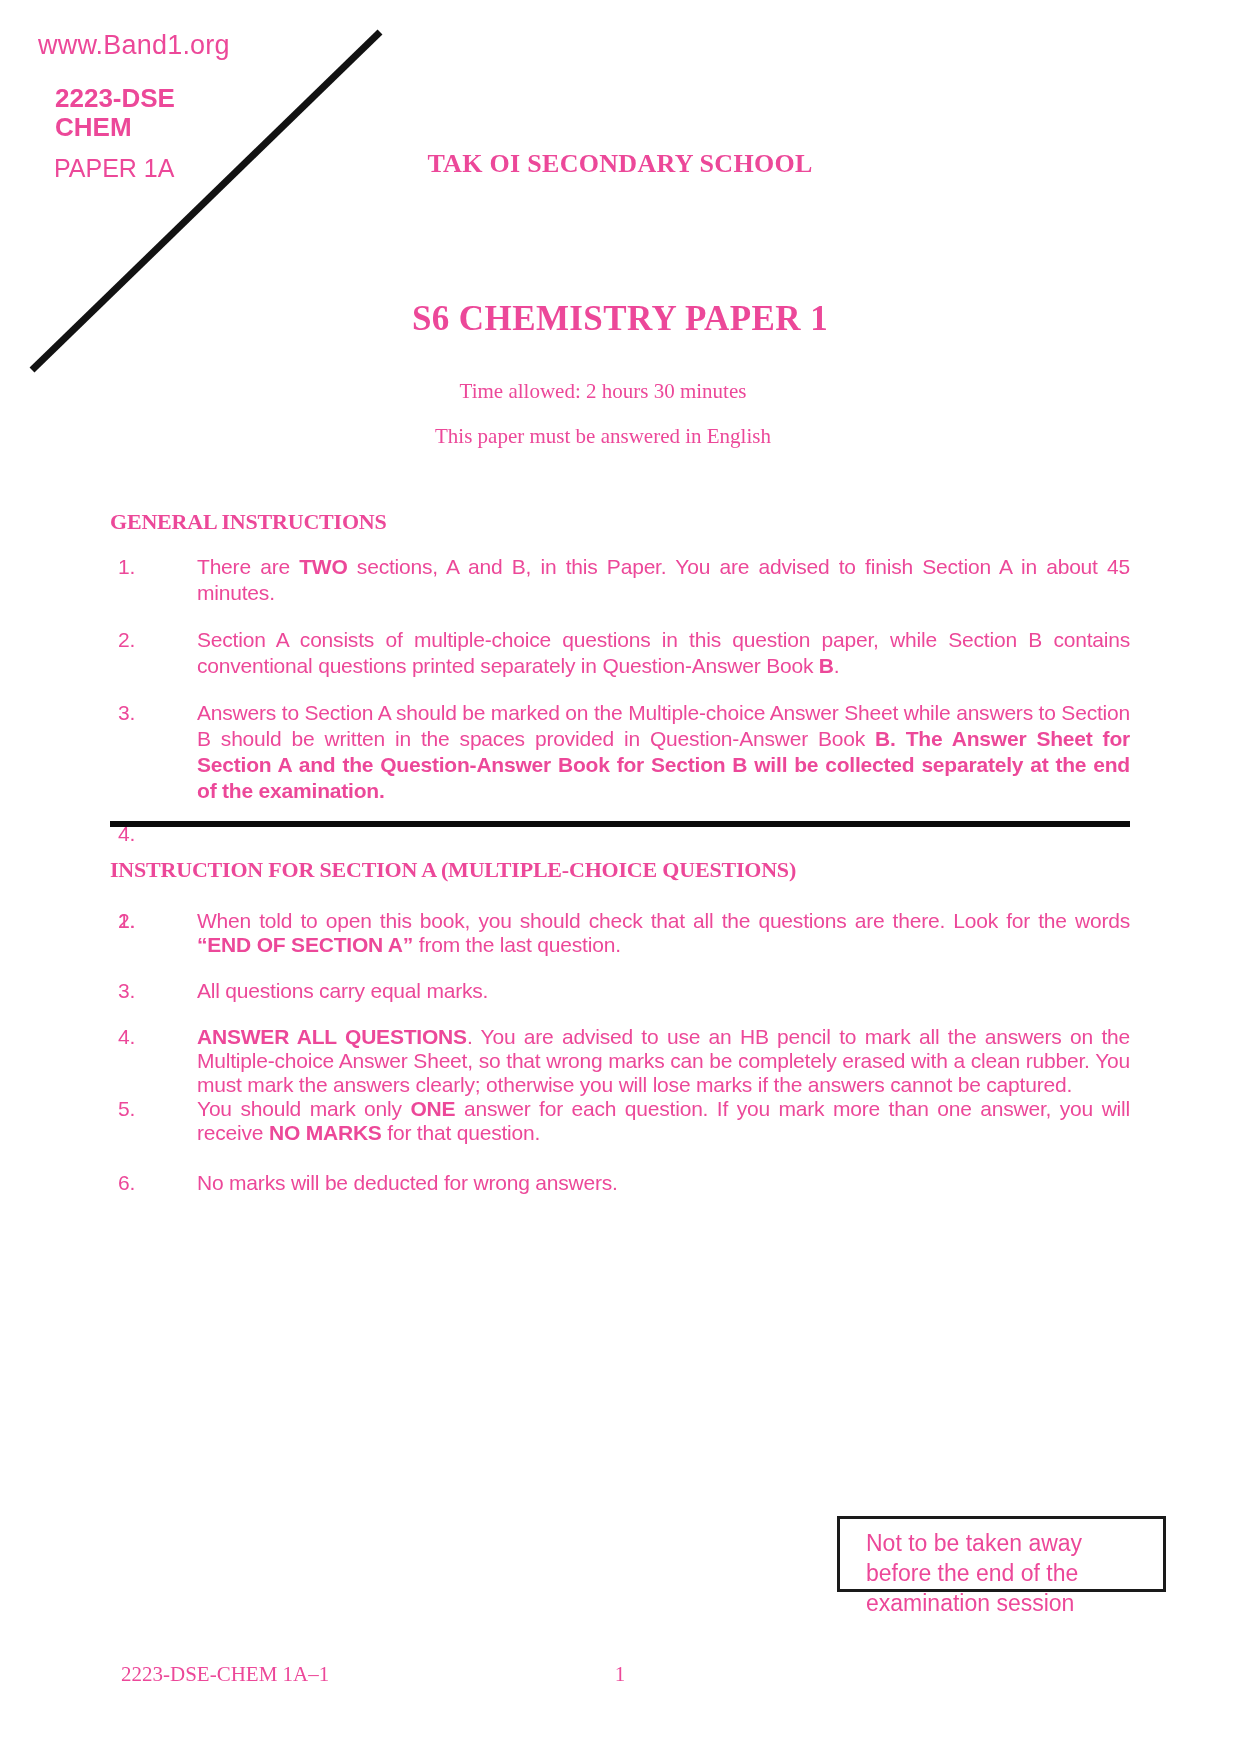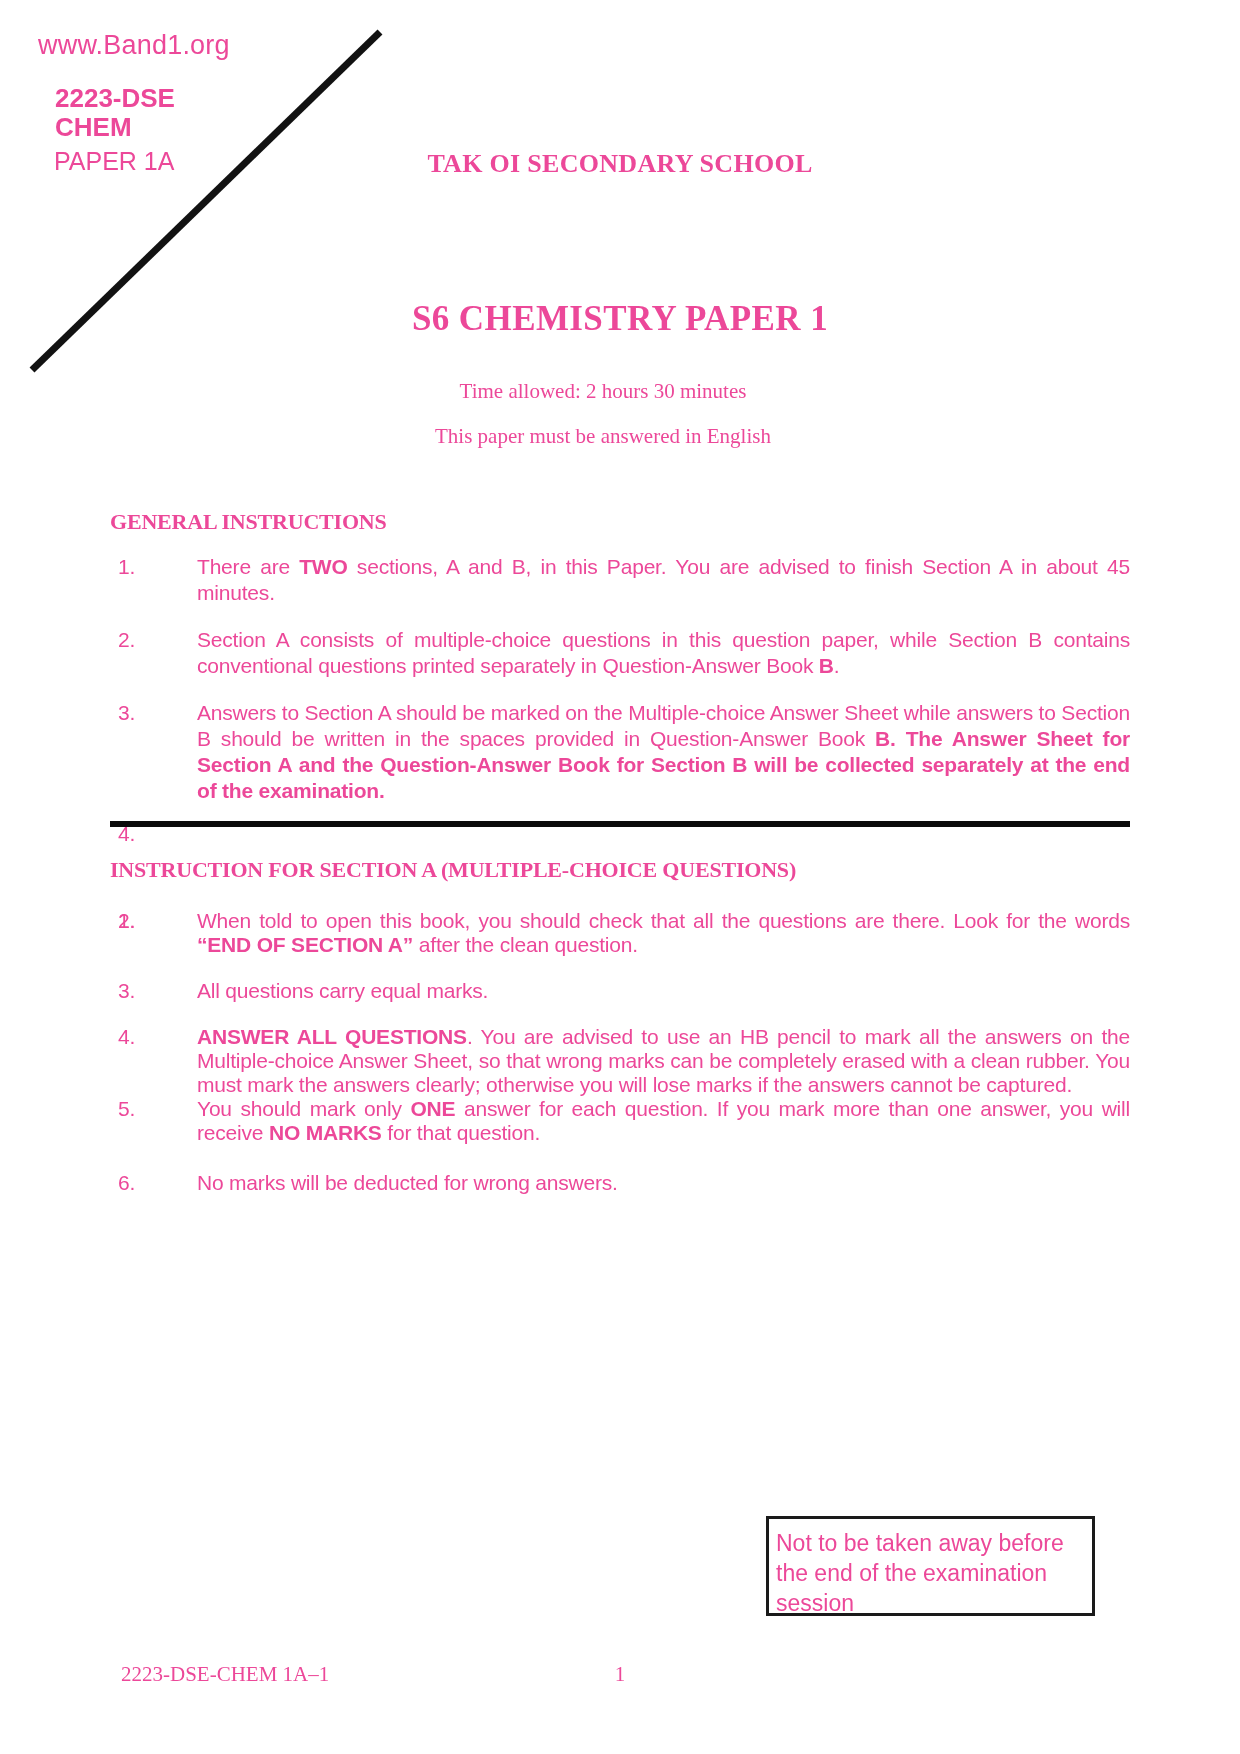--- a/index.html
+++ b/index.html
@@ -16,21 +16,21 @@
   
   .watermark {
     position:absolute; left:38px; top:30px;
     font-size:27px; letter-spacing:0.2px;
   }
   .corner-code {
     position:absolute; left:55px; top:84px;
     font-size:26px; font-weight:bold; line-height:29px;
   }
   .paper-label {
-    position:absolute; left:54px; top:147px;
+    position:absolute; left:54px; top:154px;
     font-size:25px;
   }
   .diag { position:absolute; left:0; top:0; }
 
   
   .hdr {
     position:absolute; left:0; width:100%;
     text-align:center;
     font-family:"Liberation Serif", serif;
     font-weight:bold;
@@ -63,24 +63,24 @@
   .sa .inst-item { line-height:24px; margin-bottom:22px; }
   .sa .inst-item:nth-child(4) { margin-bottom:0; }
   .sa .inst-item:nth-child(5) { margin-bottom:26px; }
   .divider {
     height:6px; background:#0b0b0b;
     margin:14px 0 30px 0;
   }
 
   
   .notice-box {
-    position:absolute; left:766px; top:1516px;
-    width:329px; height:100px; box-sizing:border-box;
+    position:absolute; left:837px; top:1516px;
+    width:329px; height:76px; box-sizing:border-box;
     border:3px solid #1a1a1a;
-    padding:9px 10px 0 7px;
+    padding:9px 10px 0 26px;
     font-size:23px; line-height:30px;
   }
 
   
   .footer-code {
     position:absolute; left:121px; top:1662px;
     font-family:"Liberation Serif", serif; font-size:21px;
   }
   .footer-page {
     position:absolute; left:0; top:1662px; width:1240px;
@@ -116,21 +116,21 @@
         <div class="inst-item"><span class="num">2.</span><span><span>Section A consists of multiple-choice questions in this question paper, while Section B contains conventional questions printed separately in Question-Answer Book </span><b>B</b><span>.</span></span></div>
         <div class="inst-item"><span class="num">3.</span><span><span>Answers to Section A should be marked on the Multiple-choice Answer Sheet while answers to Section B should be written in the spaces provided in Question-Answer Book </span><b>B.</b><span> </span><b>The Answer Sheet for Section A and the Question-Answer Book for Section B will be collected separately at the end of the examination.</b></span></div>
         <div class="inst-item"><span class="num">4.</span></div>
       </div>
 
     <div class="divider"></div>
 
     <h2 class="section-heading sa">INSTRUCTION FOR SECTION A (MULTIPLE-CHOICE QUESTIONS)</h2>
     <div class="inst-list sa">
         <div class="inst-item"><span class="num">1.</span></div>
-        <div class="inst-item"><span class="num">2.</span><span><span>When told to open this book, you should check that all the questions are there. Look for the words </span><b>“END OF SECTION A”</b><span> after the clean question.</span></span></div>
+        <div class="inst-item"><span class="num">2.</span><span><span>When told to open this book, you should check that all the questions are there. Look for the words </span><b>“END OF SECTION A”</b><span> from the last question.</span></span></div>
         <div class="inst-item"><span class="num">3.</span><span><span>All questions carry equal marks.</span></span></div>
         <div class="inst-item"><span class="num">4.</span><span><b>ANSWER ALL QUESTIONS</b><span>. You are advised to use an HB pencil to mark all the answers on the Multiple-choice Answer Sheet, so that wrong marks can be completely erased with a clean rubber. You must mark the answers clearly; otherwise you will lose marks if the answers cannot be captured.</span></span></div>
         <div class="inst-item"><span class="num">5.</span><span><span>You should mark only </span><b>ONE</b><span> answer for each question. If you mark more than one answer, you will receive </span><b>NO MARKS</b><span> for that question.</span></span></div>
         <div class="inst-item"><span class="num">6.</span><span><span>No marks will be deducted for wrong answers.</span></span></div>
       </div>
   </div>
 
   <div class="notice-box">
     <span>Not to be taken away before the end of the examination session</span>
   </div>

